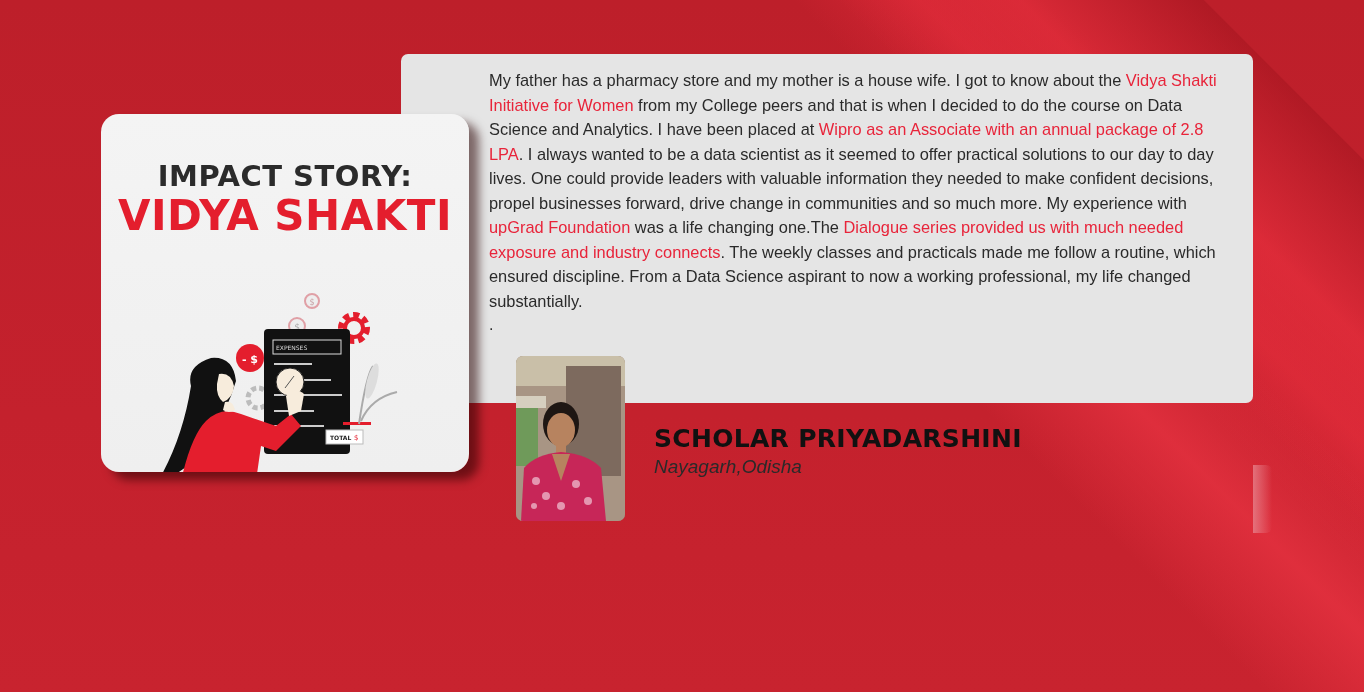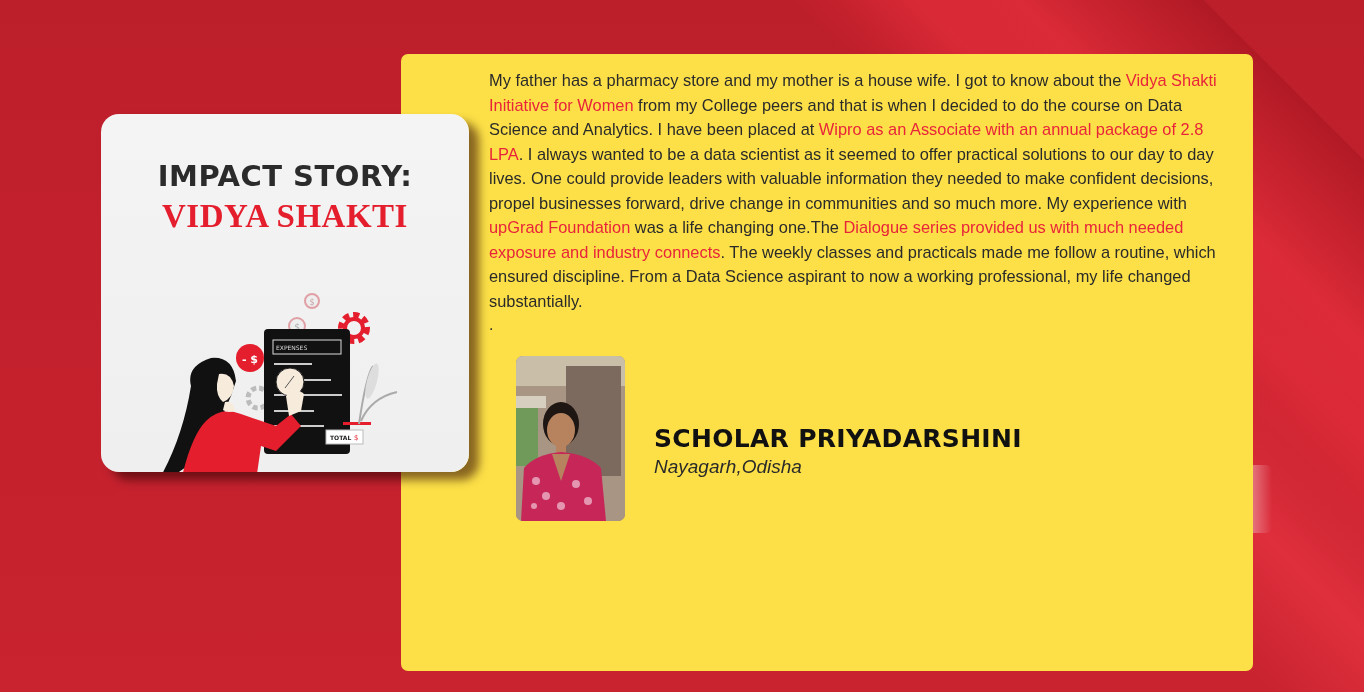--- a/index.html
+++ b/index.html
@@ -37,30 +37,30 @@
     }
     .impact-title {
       position: absolute; top: 42px; left: 0; right: 0;
       text-align: center;
       font-family: "DejaVu Sans", sans-serif;
       font-weight: bold;
       line-height: 40px;
       letter-spacing: 0.5px;
     }
     .impact-title .l1 { color: #2b2b2b; font-size: 29px; display: block; }
-    .impact-title .l2, .impact-title .l3 { color: #e41e2d; font-size: 33px; display: block; font-family: Liberation Serif, serif; }
+    .impact-title .l2, .impact-title .l3 { color: #e41e2d; font-size: 42px; display: block; }
 
     .illustration { position: absolute; left: 60px; top: 172px; width: 250px; height: 195px; }
 
     
     .story-card {
       position: absolute;
       left: 401px; top: 54px;
-      width: 852px; height: 617px;
-      background: #fde047;
+      width: 852px; height: 349px;
+      background: #e5e5e5;
       border-radius: 7px;
     }
     .story-shadow {
       position: absolute; left: 1253px; top: 465px; width: 19px; height: 68px;
       background: linear-gradient(90deg, rgba(230,130,140,0.8), rgba(200,40,50,0));
       border-radius: 0 6px 6px 0;
     }
     .story-text {
       position: absolute;
       left: 88px; top: 14px; width: 748px;

